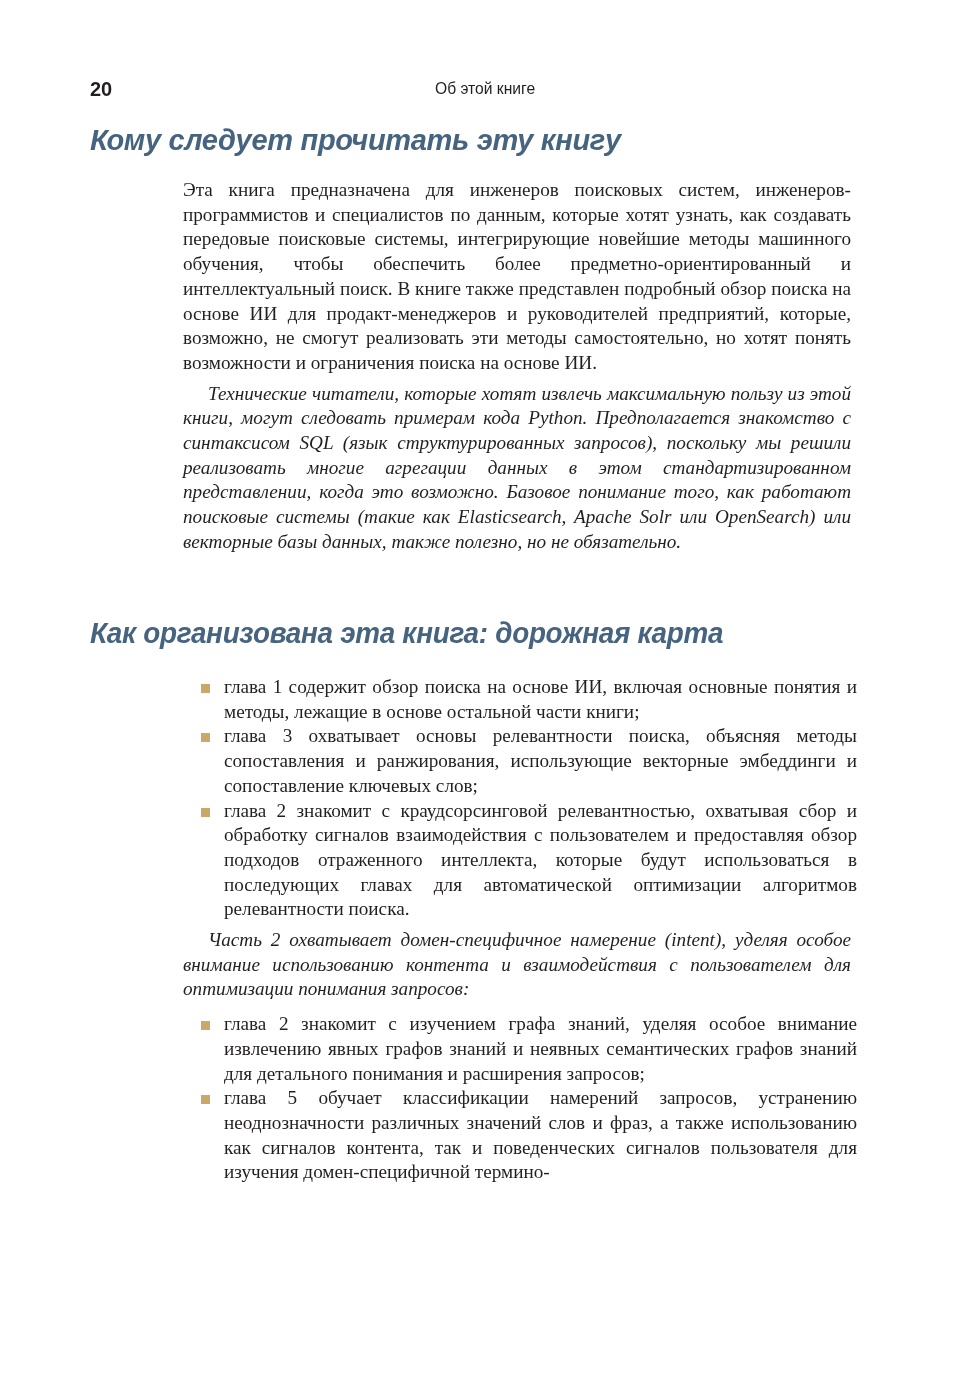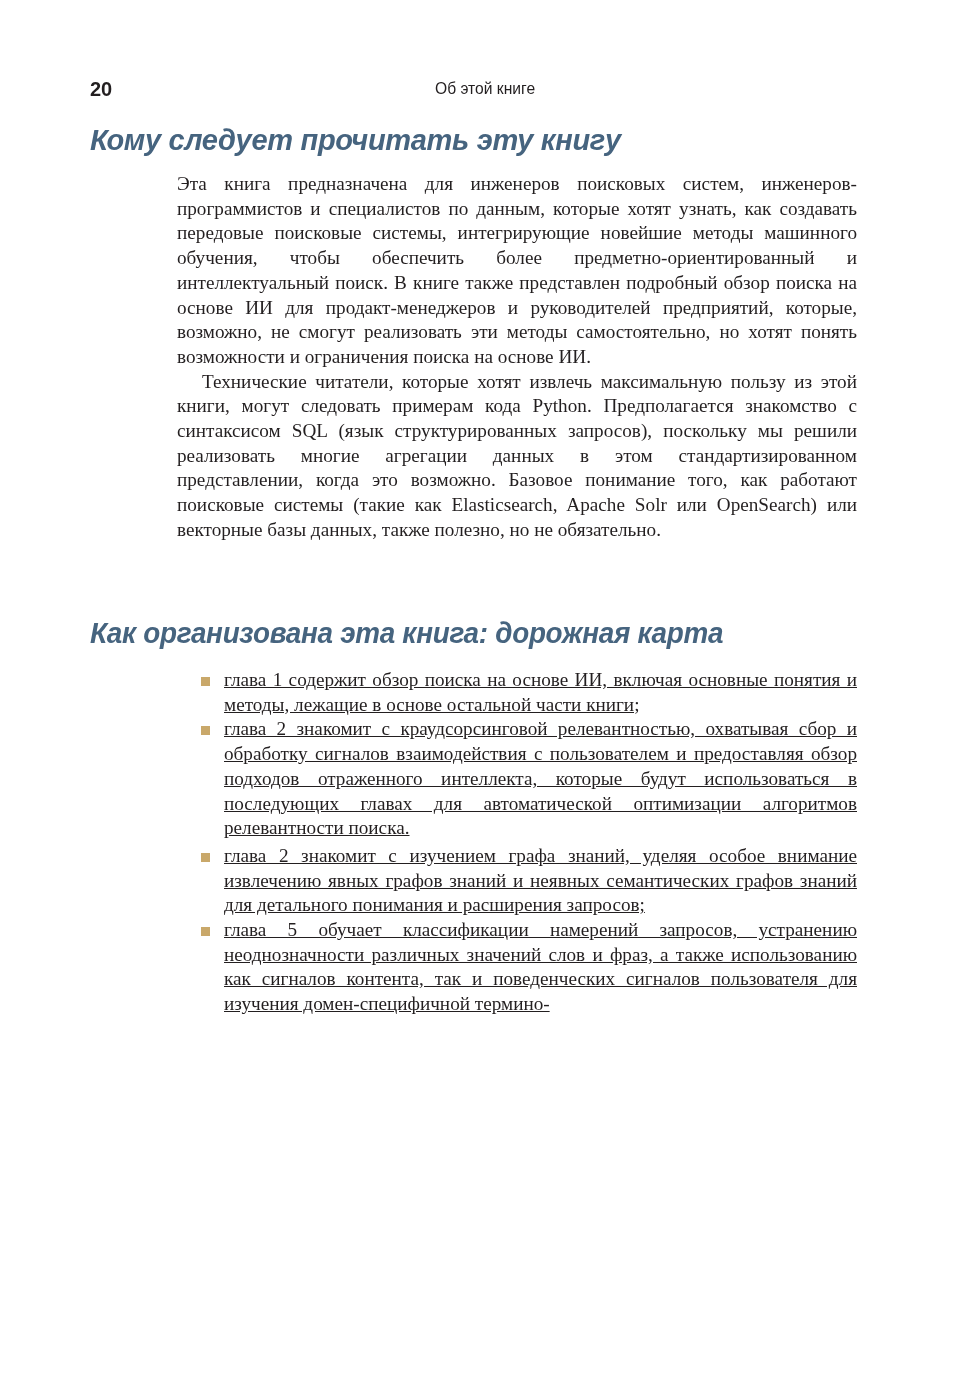--- a/index.html
+++ b/index.html
@@ -5,26 +5,26 @@
   html, body { margin: 0; padding: 0; background: #ffffff; }
   body { width: 974px; height: 1388px; position: relative; overflow: hidden; }
   .page { position: absolute; left: 0; top: 0; width: 974px; height: 1388px; }
   .running-head { position: absolute; top: 78px; left: 90px; right: 104px; height: 24px; }
   .page-num { position: absolute; left: 0; top: 0; font-family: "Liberation Sans", sans-serif; font-weight: bold; font-size: 20px; color: #231f20; }
   .head-title { position: absolute; left: 345px; top: 1px; font-family: "Liberation Sans", sans-serif; font-size: 17px; color: #231f20; transform: scaleX(0.92); transform-origin: left top; }
   h2 { position: absolute; left: 90px; margin: 0; font-family: "Liberation Sans", sans-serif; font-weight: bold; font-style: italic; font-size: 29px; color: #46647f; letter-spacing: -0.3px; white-space: nowrap; }
   #h-who { top: 124px; text-align: center; }
   #h-how { top: 617px; transform: scaleX(0.96); transform-origin: left top; }
   .body { position: absolute; left: 177px; width: 680px; font-family: "Liberation Serif", serif; font-size: 19.2px; line-height: 24.7px; color: #231f20; text-align: justify; }
-  .body p { margin: 0; text-indent: 0; }
-  .body p.indent { text-indent: 25px; }
+  .body p { margin: 6px; text-indent: 0; }
+  .body p.indent { text-indent: 25px; font-style: italic; }
   .body p + p { margin-top: 0; }
   #sec1 { top: 172px; }
   #sec2 { top: 665px; }
-  ul { list-style: none; margin: 3px 0 3px 0; padding: 0 0 0 47px; text-decoration: underline; }
+  ul { list-style: none; margin: 10px 0 3px 0; padding: 0 0 0 47px; }
   li { position: relative; margin: 0; }
   .bullet { position: absolute; left: -23px; top: 9px; width: 9px; height: 9px; background: #c9a86a; }
 </style>
 </head>
 <body>
 
 <div class="page">
 
   <div class="running-head">
     <span class="page-num">20</span>
@@ -36,21 +36,23 @@
   <div class="body" id="sec1">
     <p>Эта книга предназначена для инженеров поисковых систем, инженеров-программистов и специалистов по данным, которые хотят узнать, как создавать передовые поисковые системы, интегрирующие новейшие методы машинного обучения, чтобы обеспечить более предметно-ориентированный и интеллектуальный поиск. В книге также представлен подробный обзор поиска на основе ИИ для продакт-менеджеров и руководителей предприятий, которые, возможно, не смогут реализовать эти методы самостоятельно, но хотят понять возможности и ограничения поиска на основе ИИ.</p>
     <p class="indent">Технические читатели, которые хотят извлечь максимальную пользу из этой книги, могут следовать примерам кода Python. Предполагается знакомство с синтаксисом SQL (язык структурированных запросов), поскольку мы решили реализовать многие агрегации данных в этом стандартизированном представлении, когда это возможно. Базовое понимание того, как работают поисковые системы (такие как Elasticsearch, Apache Solr или OpenSearch) или векторные базы данных, также полезно, но не обязательно.</p>
   </div>
 
   <h2 id="h-how">Как организована эта книга: дорожная карта</h2>
 
   <div class="body" id="sec2">
     <ul>
       <li><span class="bullet"></span><span>глава 1 содержит обзор поиска на основе ИИ, включая основные понятия и методы, лежащие в основе остальной части книги;</span></li>
+      <li><span class="bullet"></span><span>глава 3 охватывает основы релевантности поиска, объясняя методы сопоставления и ранжирования, использующие векторные эмбеддинги и сопоставление ключевых слов;</span></li>
       <li><span class="bullet"></span><span>глава 2 знакомит с краудсорсинговой релевантностью, охватывая сбор и обработку сигналов взаимодействия с пользователем и предоставляя обзор подходов отраженного интеллекта, которые будут использоваться в последующих главах для автоматической оптимизации алгоритмов релевантности поиска.</span></li>
     </ul>
+    <p class="indent">Часть 2 охватывает домен-специфичное намерение (intent), уделяя особое внимание использованию контента и взаимодействия с пользователем для оптимизации понимания запросов:</p>
     <ul>
       <li><span class="bullet"></span><span>глава 2 знакомит с изучением графа знаний, уделяя особое внимание извлечению явных графов знаний и неявных семантических графов знаний для детального понимания и расширения запросов;</span></li>
       <li><span class="bullet"></span><span>глава 5 обучает классификации намерений запросов, устранению неоднозначности различных значений слов и фраз, а также использованию как сигналов контента, так и поведенческих сигналов пользователя для изучения домен-специфичной термино-</span></li>
     </ul>
   </div>
 
 </div>
 
 </body></html>

